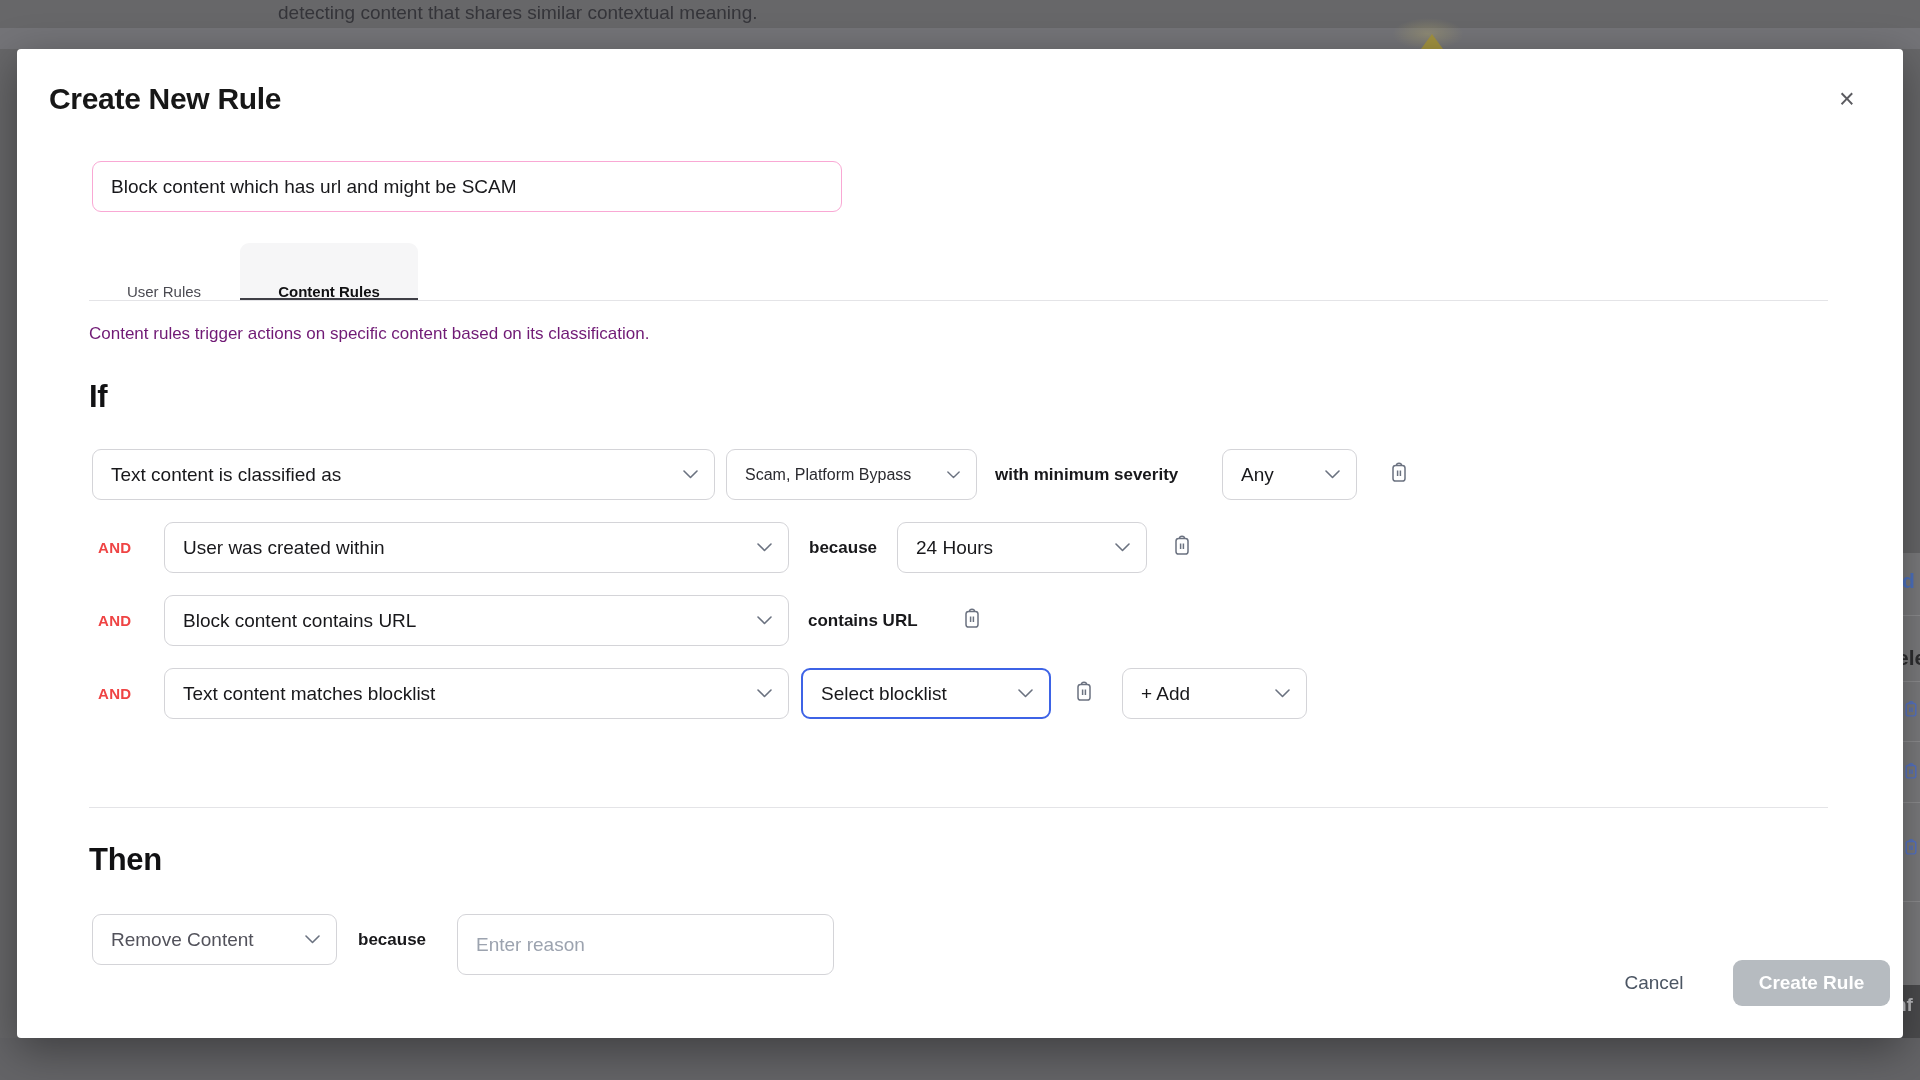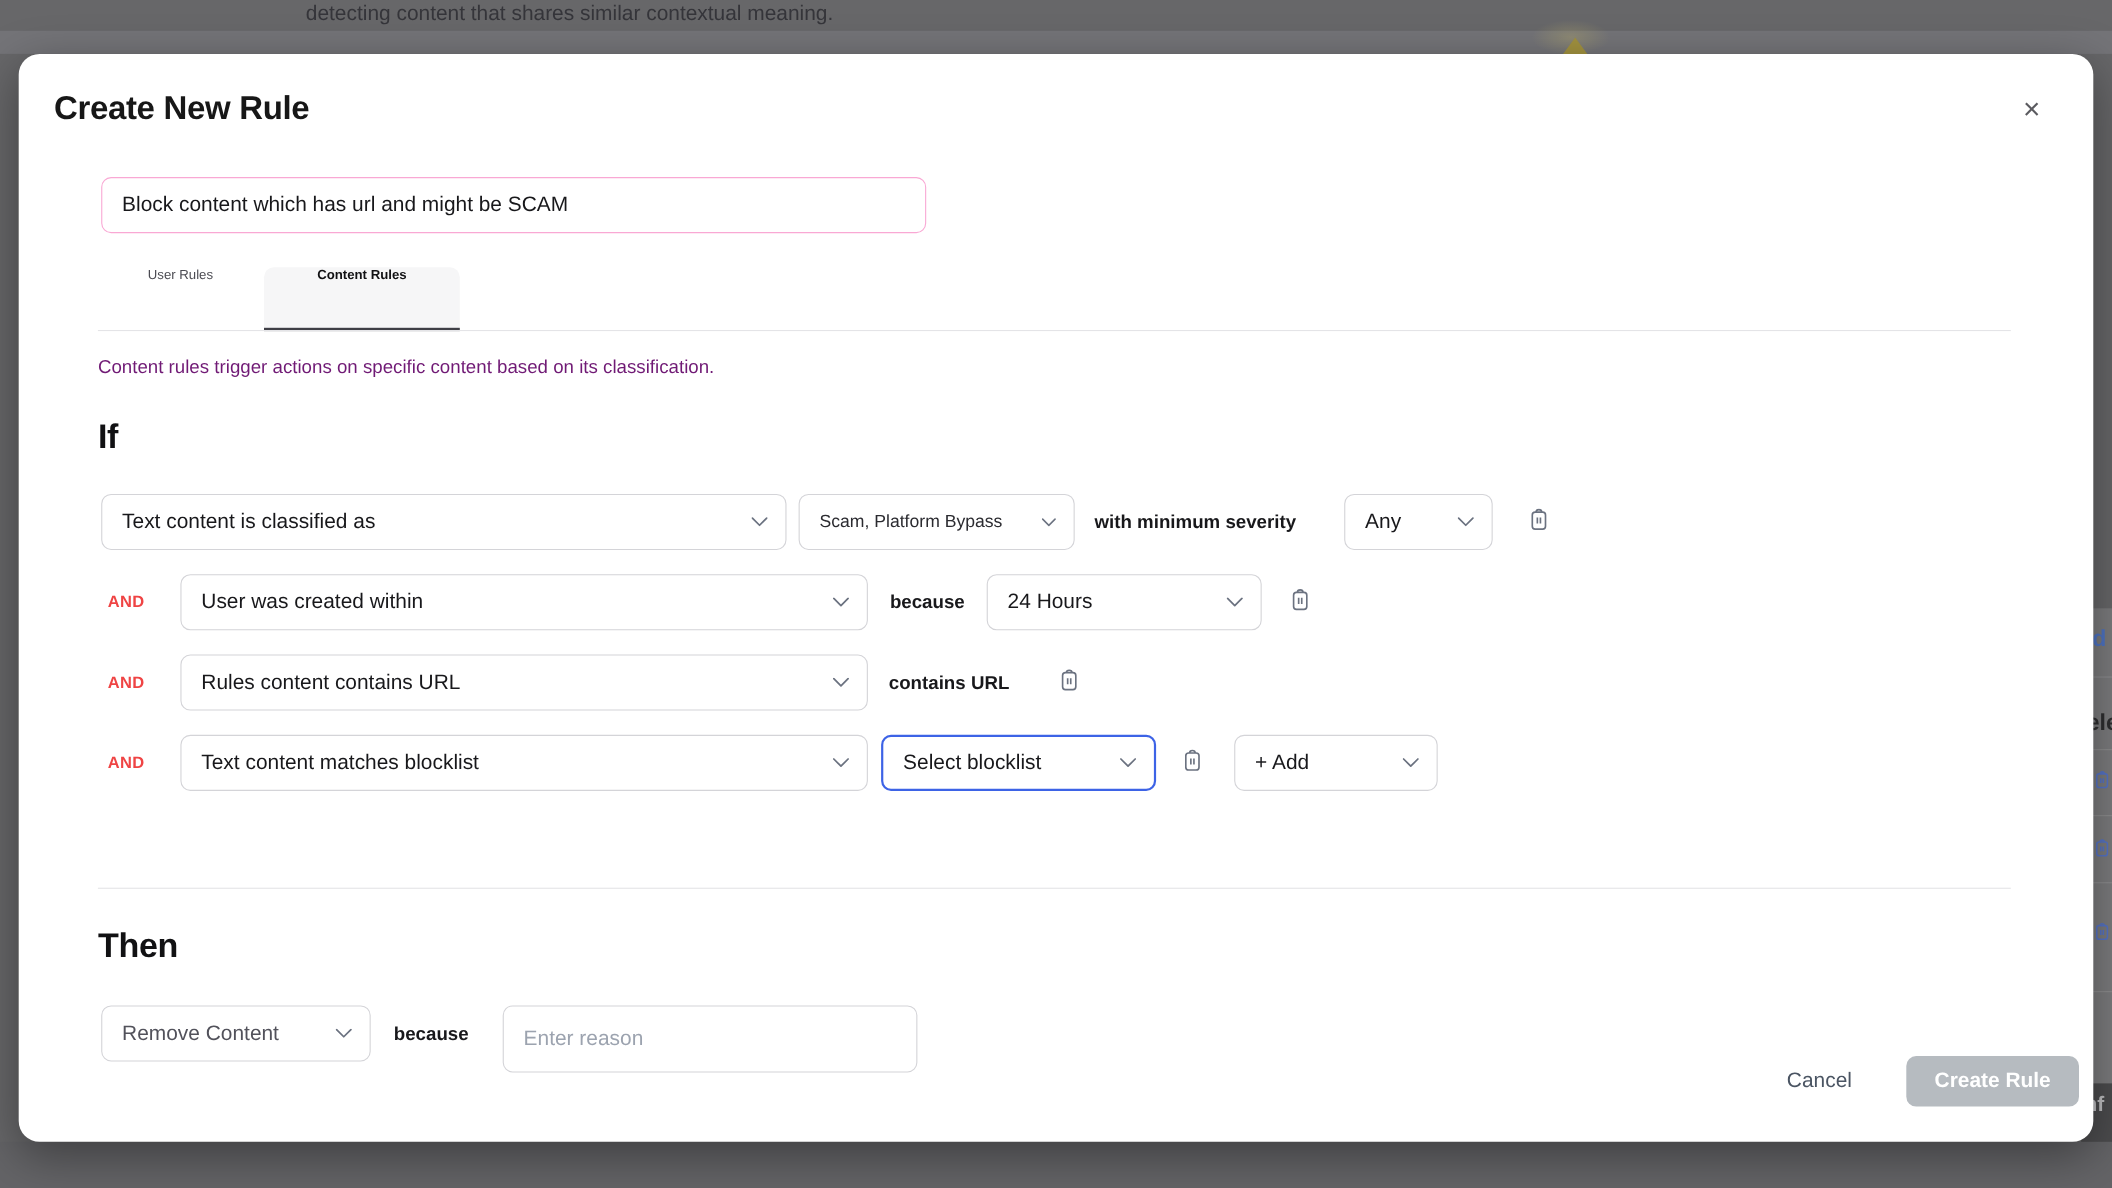--- a/index.html
+++ b/index.html
@@ -30,42 +30,42 @@
   .edge-text-dark { position:absolute; left:-3px; top:93px; font-size:21px; font-weight:700; color:#2e2e30; }
   .edge-sep { position:absolute; left:0; width:20px; height:1px; background:#8e8e90; }
   .edge-icon { position:absolute; left:3px; }
   .dark-patch { position:absolute; left:1892px; top:985px; width:28px; height:58px; background:#4c4c4e; }
   .dark-patch span { position:absolute; left:3px; top:9px; font-size:19px; font-weight:600; color:#bfbfc2; }
   .bottom-strip { position:absolute; left:0; top:1038px; width:1920px; height:42px; background:#646467; }
 
   
   .modal {
     position:absolute; left:17px; top:49px; width:1886px; height:989px;
-    background:#ffffff; border-radius:19px;
+    background:#ffffff; border-radius:4px;
     box-shadow:0 12px 44px rgba(0,0,0,0.38);
   }
   .modal-title { position:absolute; left:32px; top:33px; font-size:30px; font-weight:700; color:#171717; letter-spacing:-0.3px; }
   .close-btn {
     position:absolute; left:1814px; top:34px; width:32px; height:32px;
     display:flex; align-items:center; justify-content:center;
     font-size:27px; font-weight:400; color:#5b5b60; cursor:pointer; line-height:1;
     background:none; border:none; font-family:"Liberation Sans", sans-serif;
   }
   .name-input {
     position:absolute; left:75px; top:112px; width:750px; height:51px;
     border:1px solid #f9a8d4; border-radius:9px; padding:0 18px;
     font-size:19px; color:#18181b; font-family:"Liberation Sans", sans-serif;
     outline:none;
   }
 
   
   .tabs { position:absolute; left:72px; top:194px; height:57px; }
   .tab {
-    position:absolute; top:0; height:57px; display:flex; align-items:flex-start; justify-content:center;
-    font-size:12px; cursor:pointer;
+    position:absolute; top:0; height:57px; display:flex; align-items:flex-end; justify-content:center;
+    font-size:15px; cursor:pointer;
   }
   .tab-inactive { left:3px; width:144px; color:#4b4b52; font-weight:400; }
   .tab-active {
     left:151px; width:178px; color:#111113; font-weight:700;
     background:#f6f6f7; border-radius:9px 9px 0 0;
   }
   .tab-active::after { content:""; position:absolute; left:0; bottom:-1px; width:100%; height:3px; background:#3f3f46; }
   .tabs-divider { position:absolute; left:72px; top:251px; width:1739px; height:1px; background:#e4e4e7; }
 
   .description { position:absolute; left:72px; top:275px; font-size:17px; color:#701a75; }
@@ -250,21 +250,21 @@
             <rect x="4" y="3.5" width="12" height="15.5" rx="2.6" fill="none" stroke="#6b7280" stroke-width="1.5"></rect>
             <line x1="8.6" y1="8.5" x2="8.6" y2="14" stroke="#6b7280" stroke-width="1.5"></line>
             <line x1="11.4" y1="8.5" x2="11.4" y2="14" stroke="#6b7280" stroke-width="1.5"></line>
           </svg></span>
     </button>
   </div>
 
   <div class="row" id="row-3">
     <div class="and-label" style="left:81px;">AND</div>
     <div class="sel" style="left:147px; width:625px;">
-      <span>Rules content contains URL</span>
+      <span>Block content contains URL</span>
       <span class="chev">
           <svg width="15" height="9" viewBox="0 0 15 9">
             <path d="M1 1l6.5 6.5L14 1" fill="none" stroke="#6b7280" stroke-width="1.6" stroke-linecap="round" stroke-linejoin="round"></path>
           </svg>
         </span>
     </div>
     <div class="inline-label" style="left:791px;">contains URL</div>
     <button class="trash-btn" style="left:945px;">
       <span><svg width="20" height="22" viewBox="0 0 20 22">
             <path d="M7.5 3.5a2.5 2.2 0 0 1 5 0" fill="none" stroke="#6b7280" stroke-width="1.5"></path>

